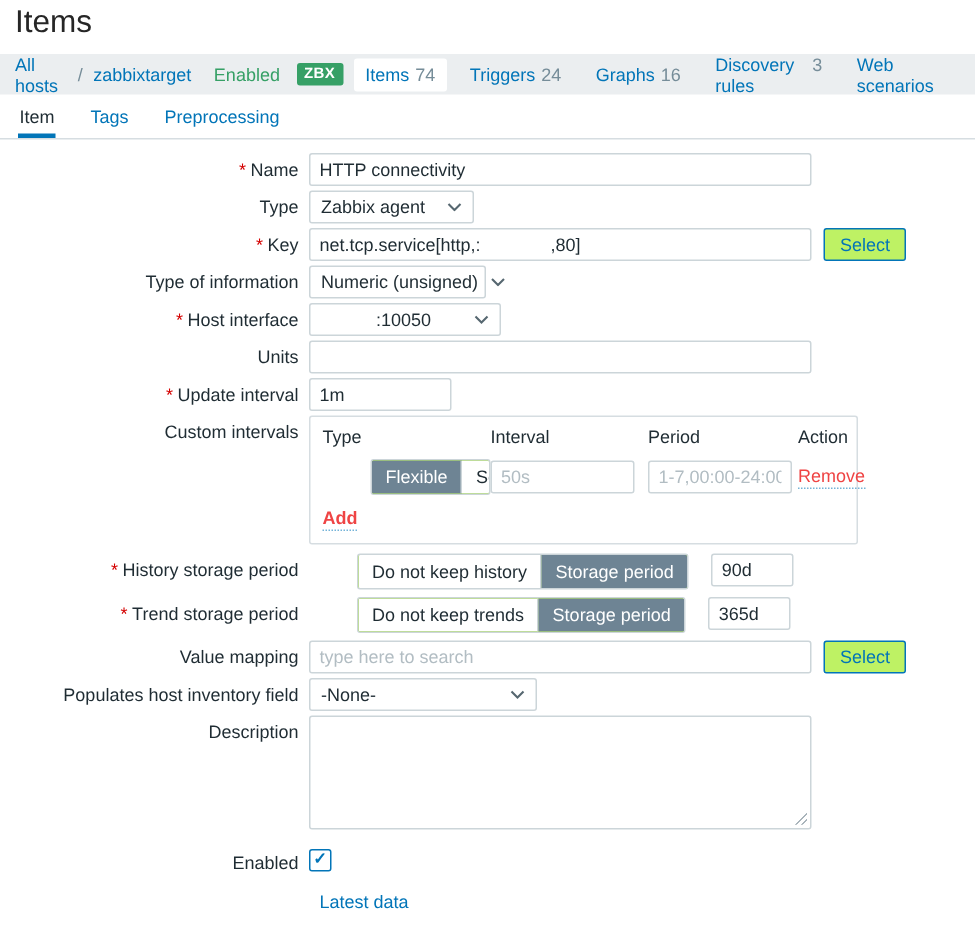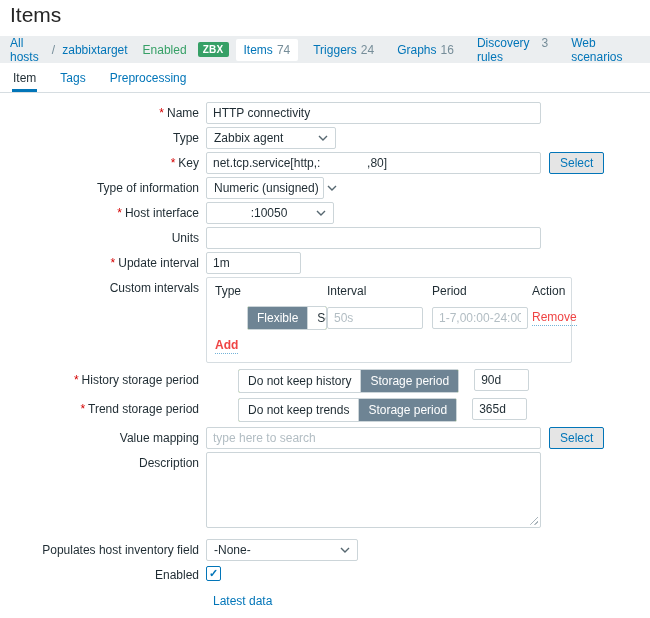--- a/index.html
+++ b/index.html
@@ -108,21 +108,21 @@
     justify-content: space-between;
     padding: 0 7px;
     background: #fff;
     cursor: pointer;
   }
   .z-select-text { white-space: pre; }
   .chev { display: inline-flex; margin-left: 8px; }
 
   .btn-outline {
     border: 1px solid #0275b8;
-    background: #e5e5e5;
+    background: #bef264;
     color: #0275b8;
     border-radius: 2px;
     height: 24px;
     padding: 0 10px;
     font: 12px "Liberation Sans", sans-serif;
     cursor: pointer;
   }
   .btn-sm { height: 22px; }
 
   .seg {
@@ -252,21 +252,21 @@
   <div class="row">
     <div class="row-label required">Name</div>
     <div class="field">
       <input class="txt w-full" value="HTTP connectivity" style="">
     </div>
   </div>
 
   <div class="row">
     <div class="row-label">Type</div>
     <div class="field">
-      <div class="z-select" style="width:130px">
+      <div class="z-select" style="width:110px">
         <span class="z-select-text">Zabbix agent</span>
         <span class="chev">
             <svg width="10" height="6" viewBox="0 0 10 6">
               <polyline points="1,1 5,5 9,1" fill="none" stroke="#566770" stroke-width="1.4"></polyline>
             </svg>
           </span>
       </div>
     </div>
   </div>
 
@@ -368,44 +368,44 @@
   </div>
 
   <div class="row">
     <div class="row-label">Value mapping</div>
     <div class="field">
       <input class="txt w-full" placeholder="type here to search" style="">
       <button class="btn-outline btn-sm">Select</button>
     </div>
   </div>
 
-  <div class="row" style="margin-bottom:8px">
-    <div class="row-label">Description</div>
-    <div class="field">
-      <span class="textarea-wrap">
-        <textarea class="desc" style=""></textarea>
-        <span class="resize-handle"></span>
-      </span>
-    </div>
-  </div>
-
   <div class="row">
     <div class="row-label">Populates host inventory field</div>
     <div class="field">
       <div class="z-select" style="width:152px">
         <span class="z-select-text">-None-</span>
         <span class="chev">
             <svg width="10" height="6" viewBox="0 0 10 6">
               <polyline points="1,1 5,5 9,1" fill="none" stroke="#566770" stroke-width="1.4"></polyline>
             </svg>
           </span>
       </div>
     </div>
   </div>
 
+  <div class="row" style="margin-bottom:8px">
+    <div class="row-label">Description</div>
+    <div class="field">
+      <span class="textarea-wrap">
+        <textarea class="desc" style=""></textarea>
+        <span class="resize-handle"></span>
+      </span>
+    </div>
+  </div>
+
   <div class="row" style="margin-bottom:6px">
     <div class="row-label">Enabled</div>
     <div class="field">
       <div class="checkbox">✓</div>
     </div>
   </div>
 
   <div class="latest-row">
     <span class="latest-link">Latest data</span>
   </div>

